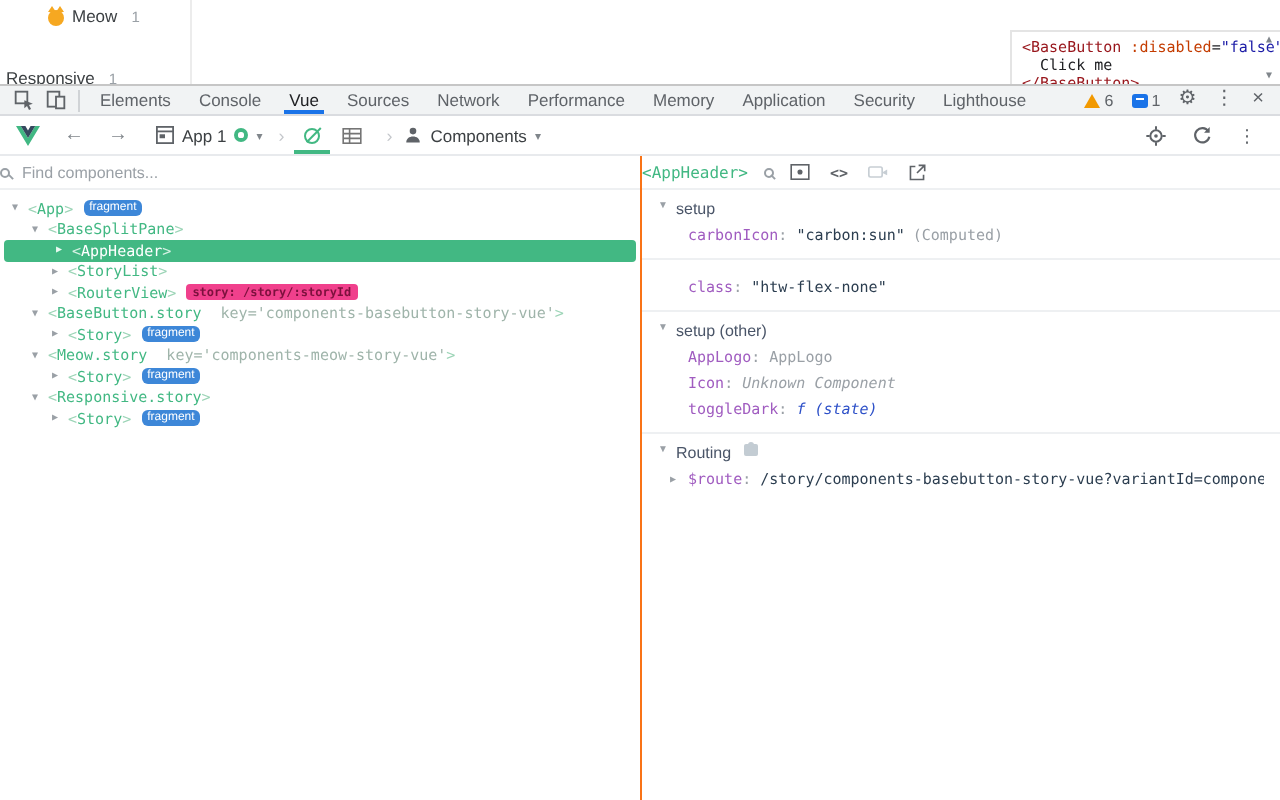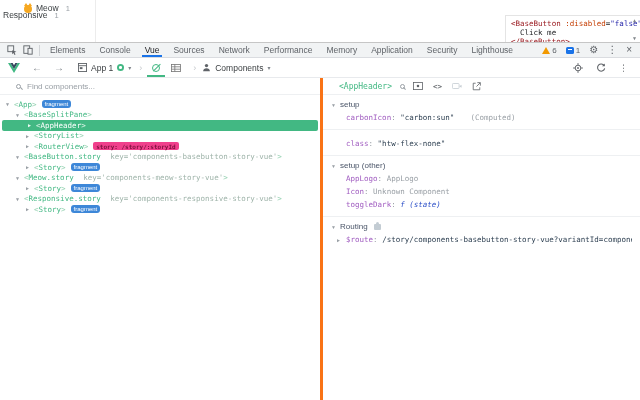--- a/index.html
+++ b/index.html
@@ -4,21 +4,21 @@
 <style>
   *{box-sizing:border-box;margin:0;padding:0}
   html,body{width:640px;height:400px;overflow:hidden}
   body{position:relative;background:#fff;font-family:"Liberation Sans",sans-serif;color:#202124}
 
   
   .page-area{position:absolute;left:0;top:0;width:640px;height:42px;background:#fff;overflow:hidden}
   .story-sidebar{position:absolute;left:0;top:0;width:96px;height:42px;border-right:1px solid #ececec}
   .story-item{position:absolute;display:flex;align-items:flex-end;font-size:8.5px;color:#3c4043;height:12px;white-space:nowrap}
   .story-item-meow{left:24px;top:1px}
-  .story-item-responsive{left:3px;top:8px}
+  .story-item-responsive{left:3px;top:32px}
   .cat-emoji{width:8px;height:8px;border-radius:50%;background:#f6a821;margin-right:4px;display:inline-block;position:relative}
   .cat-emoji::before,.cat-emoji::after{content:"";position:absolute;top:-2px;border-left:2px solid transparent;border-right:2px solid transparent;border-bottom:3px solid #f6a821}
   .cat-emoji::before{left:0}.cat-emoji::after{right:0}
   .story-count{color:#9aa0a6;font-size:7.5px;margin-left:7px}
 
   .code-panel{position:absolute;left:505px;top:15px;right:0;bottom:0;border-left:1px solid #e4e4e4;border-top:1px solid #e4e4e4;font-family:"DejaVu Sans Mono",monospace;font-size:7.5px;line-height:9px;padding:3px 12px 0 5px;color:#202124;overflow:hidden}
   .code-line{white-space:pre}
   .tok-tag{color:#98151b;}
   .tok-attr{color:#c43c00}
   .tok-val{color:#1a1aa6}
@@ -53,22 +53,22 @@
   .inspector-btn.active::before{content:"";position:absolute;left:2px;right:2px;bottom:0;height:2px;background:#42b883}
   .ring-slash{width:8px;height:8px;border:1.4px solid #42b883;border-radius:50%;position:relative;display:inline-block}
   .ring-slash::after{content:"";position:absolute;left:-1.5px;top:2.6px;width:10px;height:1.4px;background:#42b883;transform:rotate(-45deg)}
   .icon-btn{display:flex;align-items:center;padding:0 4px;height:100%}
   .vt-right{margin-left:auto;display:flex;align-items:center;gap:13px;margin-right:12px}
   .dots-glyph{font-size:9px;color:#5f6368}
 
   
   .main{position:absolute;left:0;top:78px;width:640px;bottom:0;background:#fff}
   .left-panel{position:absolute;left:0;top:0;width:320px;height:100%;overflow:hidden}
-  .right-panel{position:absolute;left:320px;top:0;right:0;height:100%;border-left:3px solid #f97316;overflow:hidden}
-  .panel-header{height:17px;border-bottom:1px solid #eef0f2;display:flex;align-items:center;padding:0 16px}
+  .right-panel{position:absolute;left:320px;top:0;right:0;height:100%;border-left:1px solid #f97316;overflow:hidden}
+  .panel-header{height:17px;border-bottom:1px solid #eef0f2;display:flex;align-items:center;padding:0 0}
   .magnifier{width:5px;height:5px;border:1px solid #9aa0a6;border-radius:50%;position:relative;display:inline-block;flex:none}
   .magnifier::after{content:"";position:absolute;width:3px;height:1px;background:#9aa0a6;transform:rotate(45deg);right:-2.5px;bottom:-1px}
   .ghost-input{border:none;outline:none;background:transparent;font-family:"Liberation Sans",sans-serif;font-size:8px;margin-left:6px;flex:1;min-width:0;color:#3c4043}
   .ghost-input::placeholder{color:#9aa0a6}
   .comp-tag-label{font-family:"DejaVu Sans Mono",monospace;font-size:8px;color:#42b883;margin-right:8px;white-space:nowrap}
   .ph-icons{display:flex;align-items:center;gap:10px;margin-left:8px}
   .code-glyph{font-family:"DejaVu Sans Mono",monospace;font-size:7.5px;color:#5f6368;font-weight:bold}
 
   
   .tree{padding-top:4px;font-family:"DejaVu Sans Mono",monospace;font-size:7.5px}
@@ -81,35 +81,35 @@
   .tree-row.selected .tag-bracket{color:#d9f2e5}
   .tree-row.selected .tag-name{color:#fff}
   .tree-key{color:#9fb4aa;margin-left:5px}
   .badge-fragment{background:#3d87d8;color:#fff;font-size:6px;font-family:"Liberation Sans",sans-serif;padding:0.5px 3px;border-radius:3px;margin-left:5px;line-height:7px}
   .badge-route{background:#f0408c;color:#7c103d;font-size:6px;font-weight:bold;font-family:"DejaVu Sans Mono",monospace;padding:0.5px 3px;border-radius:2px;margin-left:5px;line-height:7px}
 
   
   .sections{font-size:8px}
   .section{padding:5px 0 7px;border-bottom:1px solid #eef0f2}
   .section:last-child{border-bottom:none}
-  .section-header{display:flex;align-items:center;padding:0 8px;color:#4a5568}
+  .section-header{display:flex;padding:0 8px;color:#4a5568}
   .sec-arrow{color:#9aa0a6;font-size:5px;width:9px;display:inline-block}
   .plugin-icon{width:7px;height:6px;background:#c3ccd3;border-radius:1px;margin-left:6px;position:relative;display:inline-block}
   .plugin-icon::before{content:"";position:absolute;width:3px;height:3px;border-radius:50%;background:#c3ccd3;top:-1.5px;left:2px}
   .state-item{display:flex;align-items:center;padding:0 8px 0 23px;margin-top:4px;font-family:"DejaVu Sans Mono",monospace;font-size:7.5px;white-space:pre;overflow:hidden}
   .state-item.has-arrow{padding-left:14px}
   .item-arrow{color:#9aa0a6;font-size:5px;width:9px;display:inline-block;flex:none}
   .state-key{color:#a05cc0}
   .state-colon{color:#9aa0a6}
   .val-string{color:#2c3e50}
   .val-muted{color:#9aa0a6}
-  .val-muted-italic{color:#9aa0a6;}
+  .val-muted-italic{color:#9aa0a6;font-style:italic}
   .val-func{color:#2d50c8;font-style:italic}
   .val-dark{color:#2c3e50;overflow:hidden;flex:1;min-width:0}
-  .suffix{color:#9aa0a6;margin-left:16px}
+  .suffix{color:#9aa0a6;margin-left:4px}
 
   svg{display:block}
 </style>
 </head>
 <body>
 
 <div class="page-area">
   <div class="story-sidebar">
     <div class="story-item story-item-meow">
       <span class="cat-emoji"></span>
@@ -250,21 +250,21 @@
     <div class="tree">
         <div class="tree-row" style="padding-left: 6px;"><span class="tree-arrow">▼</span><span class="tag-bracket">&lt;</span><span class="tag-name">App</span><span class="tag-bracket">&gt;</span><span class="badge-fragment">fragment</span></div>
         <div class="tree-row" style="padding-left: 16px;"><span class="tree-arrow">▼</span><span class="tag-bracket">&lt;</span><span class="tag-name">BaseSplitPane</span><span class="tag-bracket">&gt;</span></div>
         <div class="tree-row selected" style="padding-left: 26px;"><span class="tree-arrow">▶</span><span class="tag-bracket">&lt;</span><span class="tag-name">AppHeader</span><span class="tag-bracket">&gt;</span></div>
         <div class="tree-row" style="padding-left: 26px;"><span class="tree-arrow">▶</span><span class="tag-bracket">&lt;</span><span class="tag-name">StoryList</span><span class="tag-bracket">&gt;</span></div>
         <div class="tree-row" style="padding-left: 26px;"><span class="tree-arrow">▶</span><span class="tag-bracket">&lt;</span><span class="tag-name">RouterView</span><span class="tag-bracket">&gt;</span><span class="badge-route">story: /story/:storyId</span></div>
         <div class="tree-row" style="padding-left: 16px;"><span class="tree-arrow">▼</span><span class="tag-bracket">&lt;</span><span class="tag-name">BaseButton.story</span><span class="tree-key"> key='components-basebutton-story-vue'</span><span class="tag-bracket">&gt;</span></div>
         <div class="tree-row" style="padding-left: 26px;"><span class="tree-arrow">▶</span><span class="tag-bracket">&lt;</span><span class="tag-name">Story</span><span class="tag-bracket">&gt;</span><span class="badge-fragment">fragment</span></div>
         <div class="tree-row" style="padding-left: 16px;"><span class="tree-arrow">▼</span><span class="tag-bracket">&lt;</span><span class="tag-name">Meow.story</span><span class="tree-key"> key='components-meow-story-vue'</span><span class="tag-bracket">&gt;</span></div>
         <div class="tree-row" style="padding-left: 26px;"><span class="tree-arrow">▶</span><span class="tag-bracket">&lt;</span><span class="tag-name">Story</span><span class="tag-bracket">&gt;</span><span class="badge-fragment">fragment</span></div>
-        <div class="tree-row" style="padding-left: 16px;"><span class="tree-arrow">▼</span><span class="tag-bracket">&lt;</span><span class="tag-name">Responsive.story</span><span class="tree-key"> key='components-responsive-story-vue'</span><span class="tag-bracket">&gt;</span></div>
+        <div class="tree-row" style="padding-left: 16px;"><span class="tree-arrow">▼</span><span class="tag-bracket">&lt;</span><span class="tag-name">Responsive.story</span><span class="tag-bracket">&gt;</span></div>
         <div class="tree-row" style="padding-left: 26px;"><span class="tree-arrow">▶</span><span class="tag-bracket">&lt;</span><span class="tag-name">Story</span><span class="tag-bracket">&gt;</span><span class="badge-fragment">fragment</span></div>
       </div>
   </div>
 
   <div class="right-panel">
     <div class="panel-header">
       <span class="comp-tag-label">&lt;AppHeader&gt;</span>
       <span class="magnifier"></span>
       <span class="ph-icons">
         <span>

